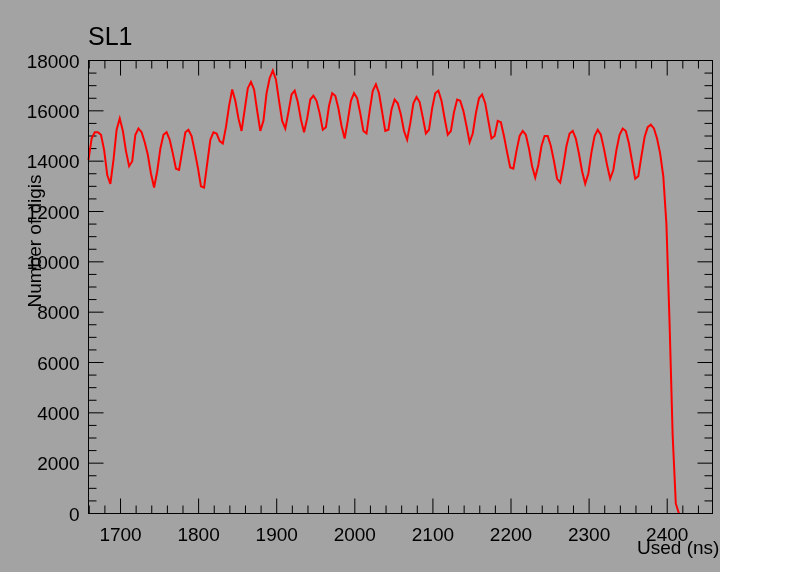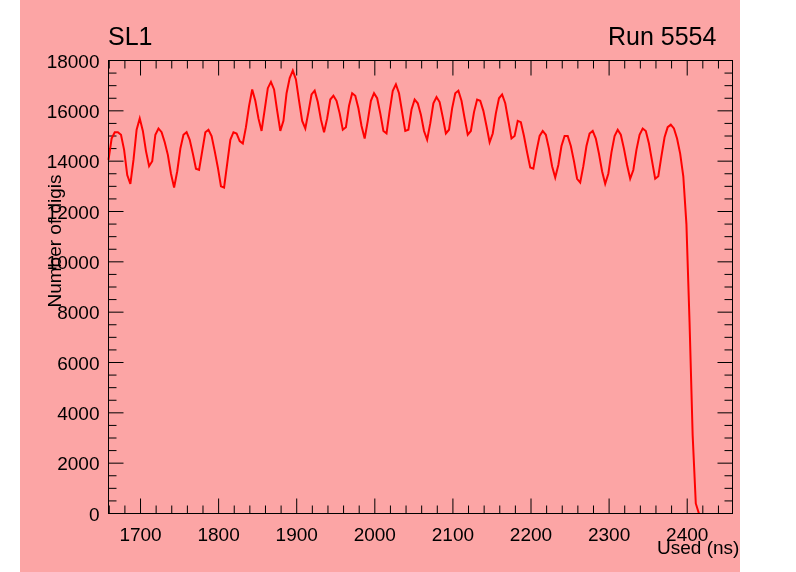--- a/index.html
+++ b/index.html
@@ -10,22 +10,21 @@
   body {
     width: 796px;
     height: 572px;
     font-family: "Liberation Sans", sans-serif;
     overflow: hidden;
   }
   #canvas {
     position: relative;
     width: 720px;
     height: 572px;
-    background: #fca5a5;
-    margin-left: 20px;
+    background: #a3a3a3;
   }
   .hdr {
     position: absolute;
     font-size: 25px;
     color: #000000;
     white-space: nowrap;
     line-height: 1;
   }
   #title-left   { left: 88px;  top: 24px; }
   #title-center { left: 232px; top: 24px; }
@@ -59,21 +58,20 @@
     font-size: 19px;
     fill: #000000;
   }
 </style>
 </head>
 <body>
 
 <div id="canvas">
 
   <div class="hdr" id="title-left">SL1</div>
-  <div class="hdr" id="title-right">Run 5554</div>
 
   <svg id="plot-svg" width="796" height="572">
     <g id="ticks-layer">
         <line x1="88.5" y1="513.5" x2="103.5" y2="513.5" stroke="#000" stroke-width="1"></line>
         <line x1="712.5" y1="513.5" x2="697.5" y2="513.5" stroke="#000" stroke-width="1"></line>
         <line x1="88.5" y1="463.1666666666667" x2="103.5" y2="463.1666666666667" stroke="#000" stroke-width="1"></line>
         <line x1="712.5" y1="463.1666666666667" x2="697.5" y2="463.1666666666667" stroke="#000" stroke-width="1"></line>
         <line x1="88.5" y1="412.83333333333337" x2="103.5" y2="412.83333333333337" stroke="#000" stroke-width="1"></line>
         <line x1="712.5" y1="412.83333333333337" x2="697.5" y2="412.83333333333337" stroke="#000" stroke-width="1"></line>
         <line x1="88.5" y1="362.5" x2="103.5" y2="362.5" stroke="#000" stroke-width="1"></line>

